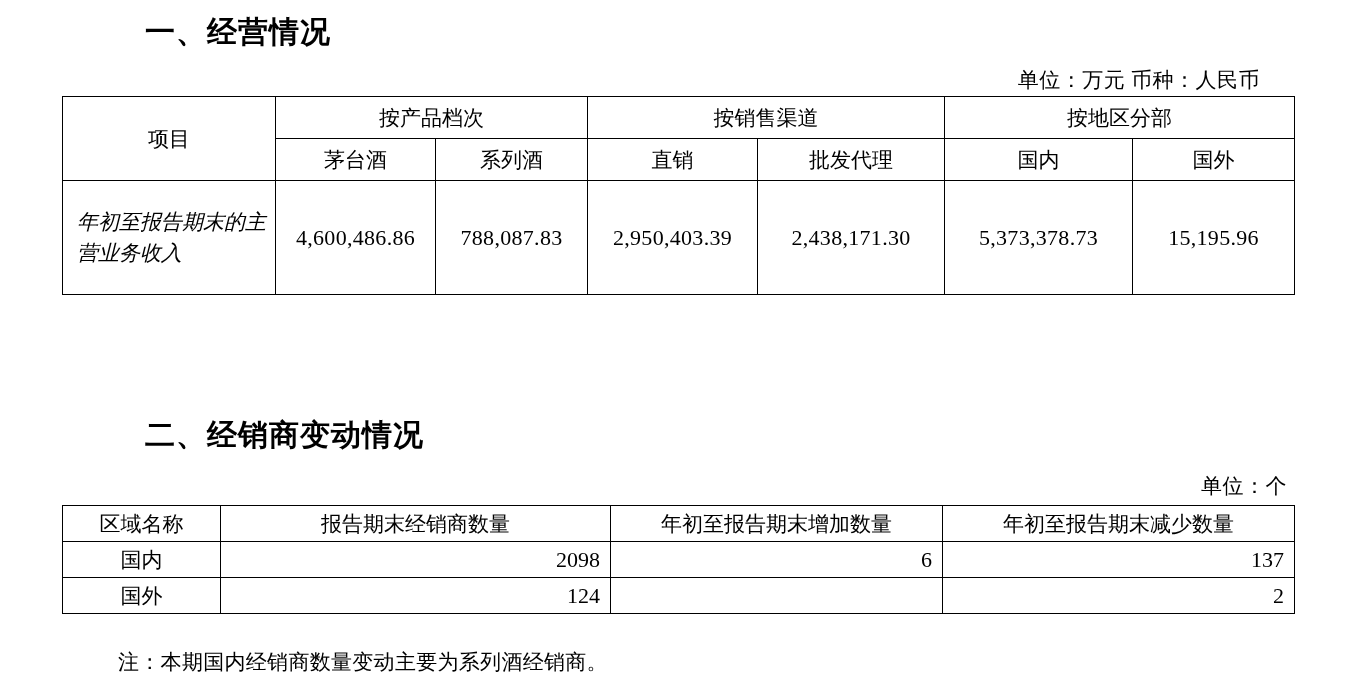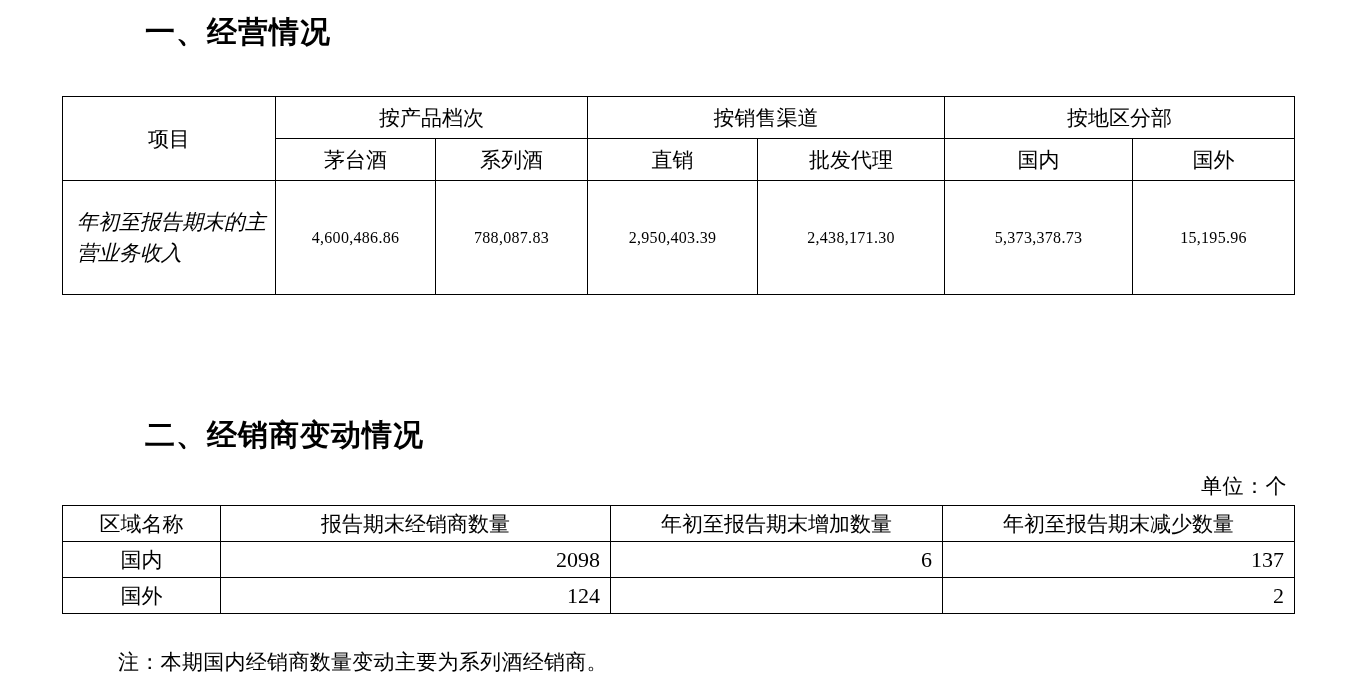--- a/index.html
+++ b/index.html
@@ -87,21 +87,21 @@
     height: 114px;
   }
   .table-1 .item-label {
     text-align: left;
     padding-left: 14px;
     line-height: 1.45;
     font-size: 21px;
     font-style: italic;
   }
   .table-1 .num {
-    font-size: 16px;
+    font-size: 22px;
     letter-spacing: 0.3px;
   }
 
   .table-2 {
     position: absolute;
     left: 62px;
     top: 505px;
     width: 1232px;
   }
   .table-2 td {
@@ -134,20 +134,21 @@
     text-indent: 56px;
   }
 </style>
 </head>
 <body>
 
 <div class="page">
 
   <div class="section-heading heading-1">一、经营情况</div>
 
+  <div class="unit-line unit-1">单位：万元 币种：人民币</div>
 
   <table class="table-1">
     <colgroup>
       <col style="width:213px">
       <col style="width:160px">
       <col style="width:152px">
       <col style="width:170px">
       <col style="width:187px">
       <col style="width:188px">
       <col style="width:162px">

